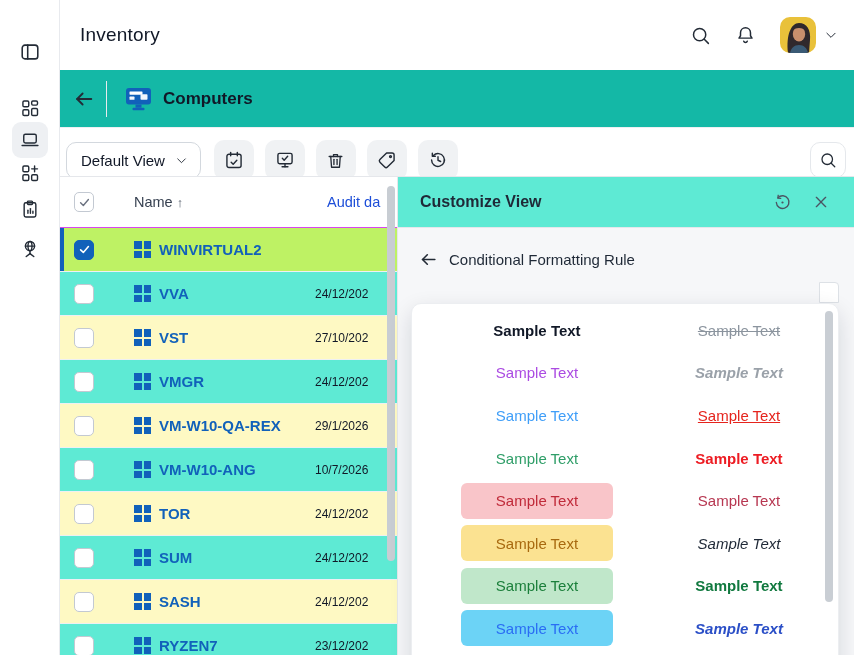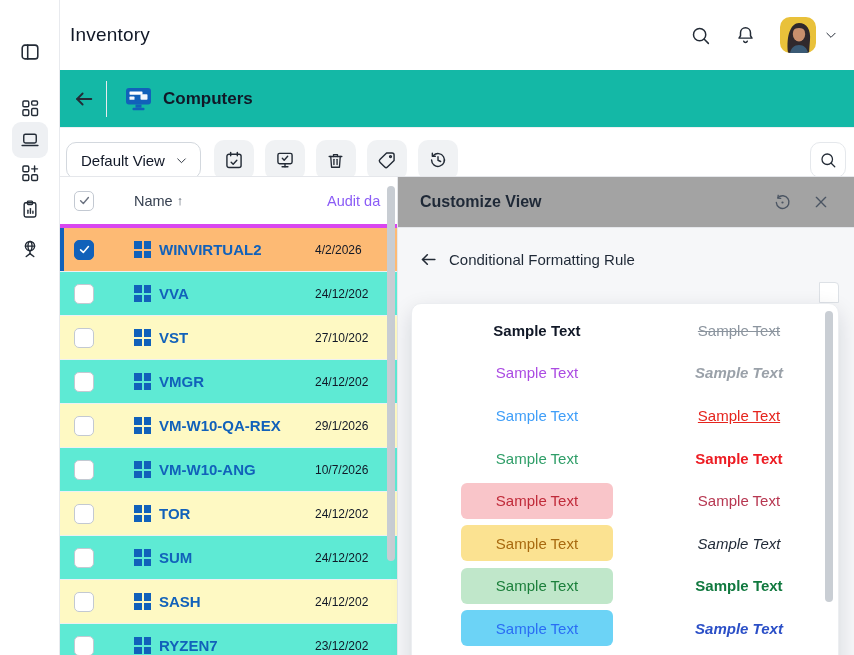--- a/index.html
+++ b/index.html
@@ -11,21 +11,21 @@
   svg { display:block; }
   .stroke { fill:none; stroke:#232b36; stroke-width:1.7; stroke-linecap:round; stroke-linejoin:round; }
 
   
   .sidebar { position:absolute; left:0; top:0; width:60px; height:655px; background:#fff; border-right:1px solid #e8eaee; }
   .side-ic { position:absolute; left:18px; width:24px; height:24px; display:flex; align-items:center; justify-content:center; cursor:pointer; }
   .side-active { position:absolute; left:12px; top:122px; width:36px; height:36px; background:#eef0f3; border-radius:9px; display:flex; align-items:center; justify-content:center; cursor:pointer; }
 
   
   .topbar { position:absolute; left:60px; top:0; right:0; height:70px; background:#fff; display:flex; align-items:center; }
-  .app-title { font-size:19px; color:#111827; margin-left:10px; letter-spacing:.2px; }
+  .app-title { font-size:19px; color:#111827; margin-left:20px; letter-spacing:.2px; }
   .topbar-right { margin-left:auto; display:flex; align-items:center; gap:24px; padding-right:16px; }
   .avatar-wrap { display:flex; align-items:center; gap:8px; }
   .avatar { width:36px; height:36px; border-radius:10px; overflow:hidden; cursor:pointer; }
 
   
   .subheader { position:absolute; left:60px; top:70px; right:0; height:57px; background:#14b8a6; display:flex; align-items:center; }
   .back-btn { margin-left:10px; width:28px; height:28px; display:flex; align-items:center; justify-content:center; cursor:pointer; }
   .vdivider { width:1px; height:36px; background:#e8eaee; margin:0 18px 0 8px; }
   .page-title-row { display:flex; align-items:center; gap:11px; }
   .page-title { font-size:17px; font-weight:700; color:#111827; }
@@ -35,42 +35,42 @@
   .view-btn { height:37px; padding:0 12px 0 14px; background:#fff; border:1px solid #d3d8de; border-radius:10px; display:flex; align-items:center; gap:10px; font-size:15px; color:#111827; cursor:pointer; }
   .tool-btns { display:flex; gap:11px; margin-left:13px; }
   .tool-btn { width:40px; height:40px; background:#f0f2f4; border-radius:10px; display:flex; align-items:center; justify-content:center; cursor:pointer; }
   .tool-search { margin-left:auto; width:36px; height:36px; background:#fff; border:1px solid #e5e8ec; border-radius:10px; display:flex; align-items:center; justify-content:center; cursor:pointer; }
 
   
   .content { position:absolute; left:60px; top:176px; right:0; bottom:0; border-top:1px solid #e5e7eb; display:flex; }
 
   
   .table-area { width:337px; position:relative; background:#fff; }
-  .thead { height:51px; display:flex; align-items:center; border-bottom:4px solid #d946ef; position:relative; }
+  .thead { height:51px; display:flex; align-items:center; border-bottom:1px solid #d946ef; position:relative; }
   .checkbox { position:absolute; left:14px; width:20px; height:20px; border:1.5px solid #c3c9d2; border-radius:5px; background:#fff; display:flex; align-items:center; justify-content:center; cursor:pointer; }
   .checkbox svg { display:none; }
   .checkbox.checked { background:#1161ba; border-color:#1161ba; }
   .checkbox.checked svg { display:block; }
   .checkbox.head-checked svg { display:block; }
   .col-name { position:absolute; left:74px; font-size:14.5px; color:#374151; display:flex; align-items:center; gap:4px; }
   .sort-arrow { font-size:13px; color:#4b5563; }
-  .col-audit { position:absolute; left:267px; right:0; font-size:14.5px; color:#8b5cf6; white-space:nowrap; overflow:hidden; }
+  .col-audit { position:absolute; left:267px; right:0; font-size:14.5px; color:#1d4ed8; white-space:nowrap; overflow:hidden; }
   .trow { height:44px; position:relative; display:flex; align-items:center; border-bottom:1px solid #eef0f3; background:#5eead4; }
   .trow.alt { background:#fef9c3; }
-  .trow.selected { background:#fdba74; }
+  .trow.selected { background:#bef264;text-align:right; }
   .trow.selected::before { content:""; position:absolute; left:0; top:0; bottom:0; width:4px; background:#1161ba; }
   .win-icon { position:absolute; left:74px; width:17px; height:17px; display:grid; grid-template-columns:1fr 1fr; grid-template-rows:1fr 1fr; gap:2px; }
   .win-icon i { background:#1161ba; }
   .row-name { position:absolute; left:99px; font-size:15px; font-weight:600; color:#1161ba; white-space:nowrap; cursor:pointer; }
   .row-date { position:absolute; left:255px; width:130px; font-size:12px; color:#111827; white-space:nowrap; overflow:hidden; }
   .table-scrollbar { position:absolute; right:2px; top:9px; width:8px; height:375px; background:#c8cdd3; border-radius:4px; cursor:pointer; z-index:3; }
 
   
   .panel { flex:1; border-left:1px solid #e5e7eb; background:#f6f7f9; position:relative; }
-  .panel-head { height:51px; background:#a3a3a3; border-bottom:1px solid #e5e7eb; display:flex; align-items:center; padding:0 22px; }
+  .panel-head { height:51px; background:#5eead4; border-bottom:1px solid #e5e7eb; display:flex; align-items:center; padding:0 22px; }
   .panel-title { font-size:16px; font-weight:600; color:#1f2937; }
   .panel-head-icons { margin-left:auto; display:flex; align-items:center; gap:17px; }
   .panel-ic { width:22px; height:22px; display:flex; align-items:center; justify-content:center; cursor:pointer; }
   .rule-row { position:absolute; left:20px; top:72px; display:flex; align-items:center; gap:11px; font-size:15px; color:#1f2937; }
   .rule-back { width:20px; height:20px; display:flex; align-items:center; justify-content:center; cursor:pointer; }
   .applyto { position:absolute; left:14px; top:106px; font-size:14px; color:#2f3640;margin-top:33px; }
   .select-edge { position:absolute; left:421px; top:105px; width:20px; height:21px; background:#fff; border:1px solid #dde1e6; border-radius:0 4px 0 0; }
 
   
   .popup { position:absolute; left:13px; top:126px; width:428px; height:400px; background:#fff; border:1px solid #eceef1; border-radius:10px; box-shadow:0 8px 22px rgba(16,24,40,.14); padding-top:5px; z-index:5; }

